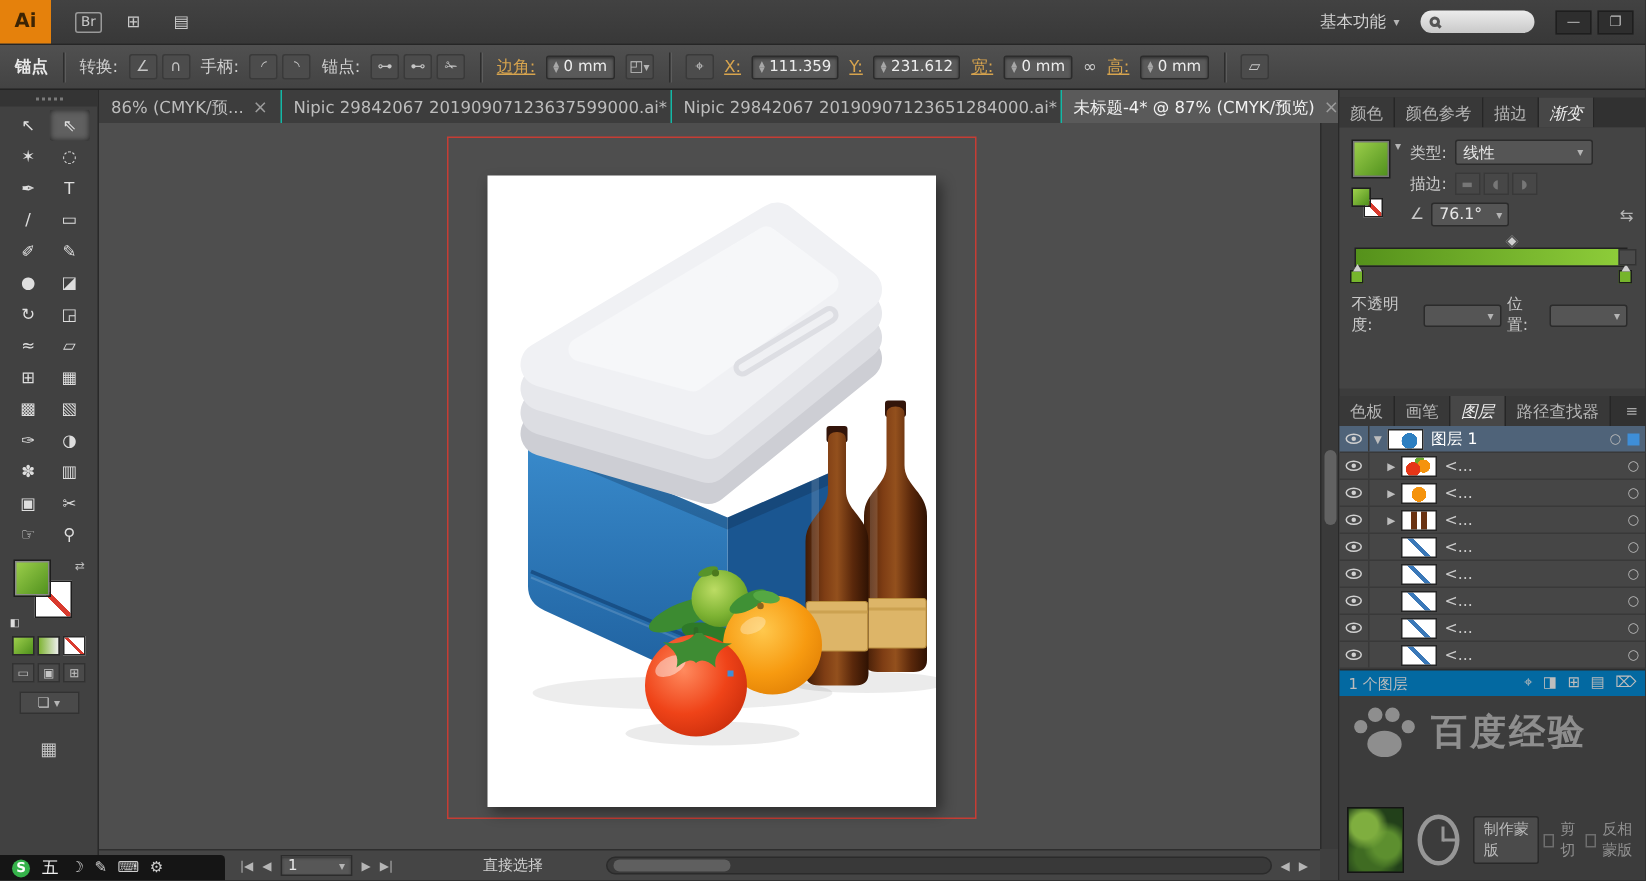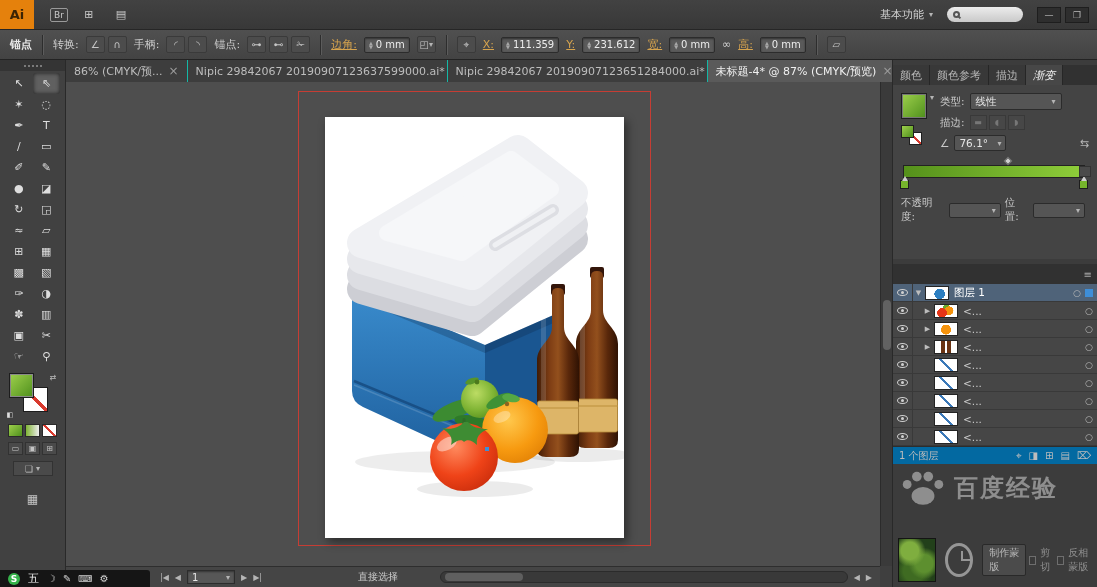--- a/index.html
+++ b/index.html
@@ -99,21 +99,21 @@
   .vthumb { position:absolute; left:2px; top:218px; width:8px; height:50px;
     background:#626262; border-radius:4px; }
   
   .statusbar { position:absolute; left:66px; top:566px; width:814px; height:21px;
     background:#454545; border-top:1px solid #2e2e2e; display:flex; align-items:center;
     gap:6px; font-size:10px; color:#c7c7c7; padding:0 8px; }
   .sb-nav { display:flex; align-items:center; gap:6px; margin-left:86px; }
   .sb-box { width:48px; height:14px; background:#575757; border:1px solid #2c2c2c;
     display:flex; align-items:center; justify-content:space-between; padding:0 4px;
     color:#e8e8e8; box-shadow:inset 0 1px 2px rgba(0,0,0,.4); }
-  .sb-status { margin-left:90px; color:#cfcfcf; }
+  .sb-status { margin-left:54px; color:#cfcfcf; }
   .hscroll { flex:1; margin-left:36px; height:12px; background:#393939;
     border:1px solid #2b2b2b; border-radius:6px; position:relative; }
   .hthumb { position:absolute; left:4px; top:1px; width:78px; height:8px;
     background:#5f5f5f; border-radius:4px; }
   .sb-arrow { color:#b5b5b5; font-size:8px; }
   
   .ime { position:absolute; left:0; top:570px; width:150px; height:17px; background:#151515;
     display:flex; align-items:center; gap:8px; padding:0 8px; z-index:6; border-radius:0 3px 0 0; }
   .ime-logo { width:12px; height:12px; border-radius:50%; background:#35b24a; color:#fff;
     font-size:9px; font-weight:bold; display:flex; align-items:center; justify-content:center; }
@@ -694,20 +694,38 @@
         <div class="grad-opt">
           <span>位置:</span>
           <span class="gp-dd">
             <span class="caret">▾</span>
           </span>
         </div>
       </div>
     </div>
 
     <div class="ptabs">
+      <span style="display:flex">
+
+          <span class="ptab" data-active="false">
+            <span>色板</span>
+          </span>
+
+          <span class="ptab" data-active="false">
+            <span>画笔</span>
+          </span>
+
+          <span class="ptab" data-active="true">
+            <span>图层</span>
+          </span>
+
+          <span class="ptab" data-active="false">
+            <span>路径查找器</span>
+          </span>
+        </span>
       <span class="ptab-menu">≡</span>
     </div>
 
     <div class="layers-body">
 
         <div class="lrow" data-selected="true" data-thumb="art" data-indent="0">
           <span class="eyecell">
             <span class="eye"></span>
           </span>
           <span class="expander">▼</span>

